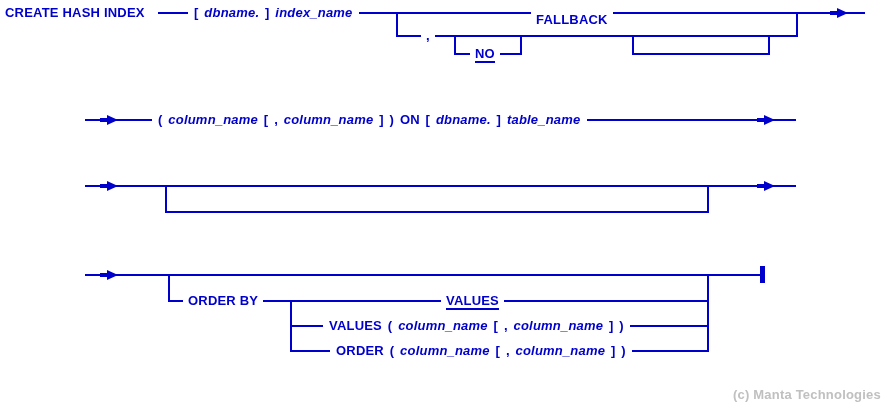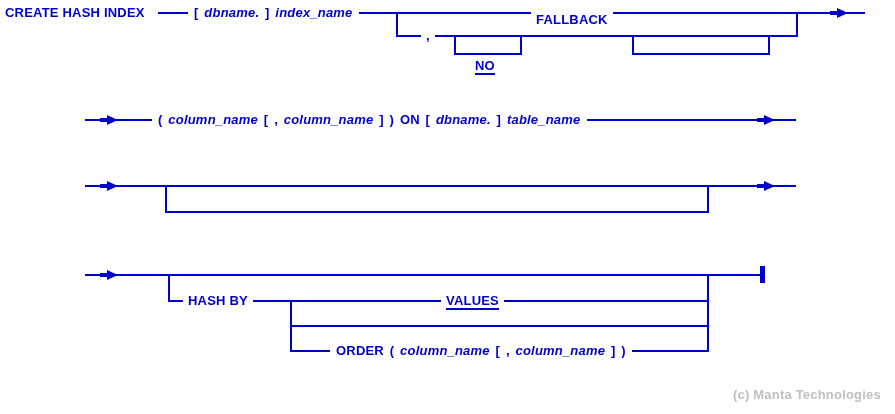--- a/index.html
+++ b/index.html
@@ -57,21 +57,21 @@
 
   <div class="v" style="left:396px; top:13px; height:23px;"></div>
   <div class="h" style="left:396px; top:35px; width:402px;"></div>
   <div class="v" style="left:796px; top:13px; height:23px;"></div>
 
   <span class="txt" style="left:421px; top:36px;">,</span>
 
   <div class="v" style="left:454px; top:36px; height:18px;"></div>
   <div class="v" style="left:520px; top:36px; height:18px;"></div>
   <div class="h" style="left:454px; top:53px; width:68px;"></div>
-  <span class="txt" style="left:470px; top:54px;margin-top:12px;"><span class="def">NO</span></span>
+  <span class="txt" style="left:470px; top:54px;"><span class="def">NO</span></span>
 
   <span class="txt" style="left:531px; top:20px;">FALLBACK</span>
 
   <div class="v" style="left:632px; top:36px; height:18px;"></div>
   <div class="v" style="left:768px; top:36px; height:18px;"></div>
   <div class="h" style="left:632px; top:53px; width:138px;"></div>
 
   <div class="h" style="left:85px; top:119px; width:711px;"></div>
   <div class="arrow" style="left:100px; top:115px;">
     <i class="tail"></i>
@@ -96,27 +96,28 @@
     <i class="head"></i>
   </div>
 
   <div class="h" style="left:85px; top:274px; width:677px;"></div>
   <div class="arrow" style="left:100px; top:270px;">
     <i class="tail"></i>
     <i class="head"></i>
   </div>
   <div class="v" style="left:168px; top:275px; height:27px;"></div>
   <div class="h" style="left:168px; top:300px; width:541px;"></div>
-  <span class="txt" style="left:183px; top:301px;">HASH BY</span>
+  <span class="txt" style="left:183px; top:301px;">ORDER BY</span>
 
   <div class="v" style="left:290px; top:300px; height:52px;"></div>
 
   <span class="txt" style="left:441px; top:301px;"><span class="def">VALUES</span></span>
 
   <div class="h" style="left:290px; top:325px; width:419px;"></div>
+  <span class="txt" style="left:323px; top:326px;"><span class="tok kw">VALUES</span> <span class="tok kw">(</span> <span class="tok var">column_name</span> <span class="tok kw">[</span> <span class="tok kw">,</span> <span class="tok var">column_name</span> <span class="tok kw">]</span> <span class="tok kw">)</span></span>
 
   <div class="h" style="left:290px; top:350px; width:419px;"></div>
   <span class="txt" style="left:330px; top:351px;"><span class="tok kw">ORDER</span> <span class="tok kw">(</span> <span class="tok var">column_name</span> <span class="tok kw">[</span> <span class="tok kw">,</span> <span class="tok var">column_name</span> <span class="tok kw">]</span> <span class="tok kw">)</span></span>
 
   <div class="v" style="left:707px; top:275px; height:77px;"></div>
 
   <div class="endbar" style="left:760px; top:266px;"></div>
 
   <span class="copyright" style="left:733px; top:394px;">(c) Manta Technologies</span>
 

